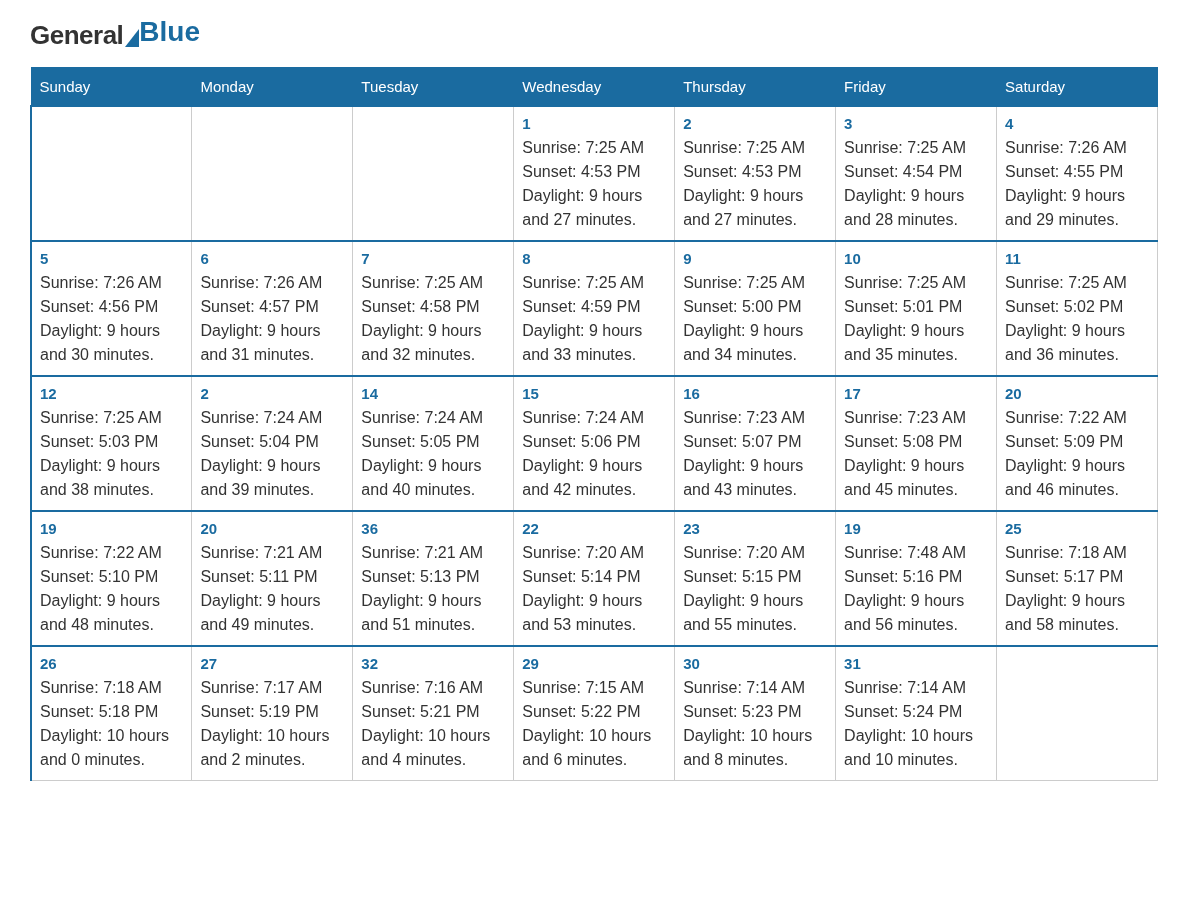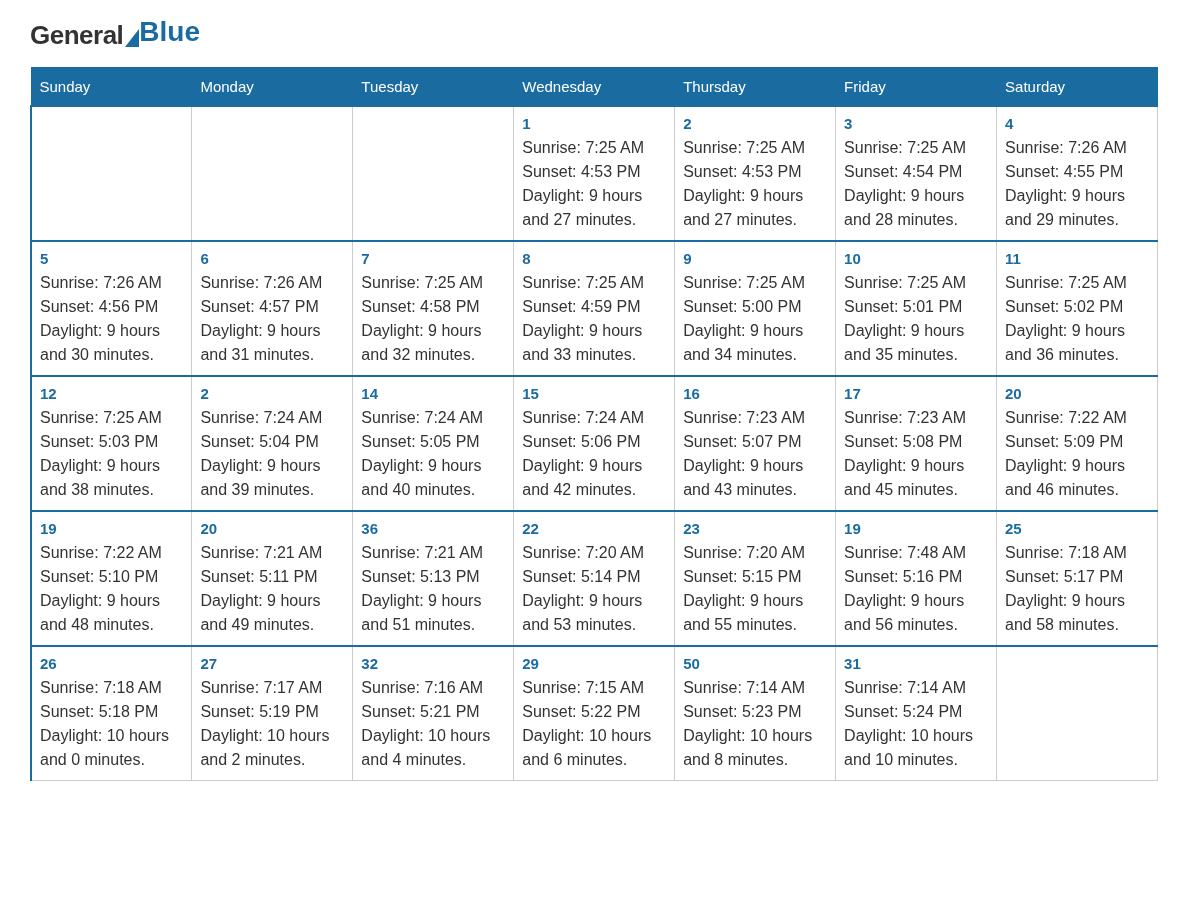--- a/index.html
+++ b/index.html
@@ -341,21 +341,21 @@
 and 4 minutes.</div>
         </td>
         <td>
           <span class="day-number">29</span>
           <div class="day-info" style="white-space: pre-line;">Sunrise: 7:15 AM
 Sunset: 5:22 PM
 Daylight: 10 hours
 and 6 minutes.</div>
         </td>
         <td>
-          <span class="day-number">50</span>
+          <span class="day-number">30</span>
           <div class="day-info" style="white-space: pre-line;">Sunrise: 7:14 AM
 Sunset: 5:23 PM
 Daylight: 10 hours
 and 8 minutes.</div>
         </td>
         <td>
           <span class="day-number">31</span>
           <div class="day-info" style="white-space: pre-line;">Sunrise: 7:14 AM
 Sunset: 5:24 PM
 Daylight: 10 hours

